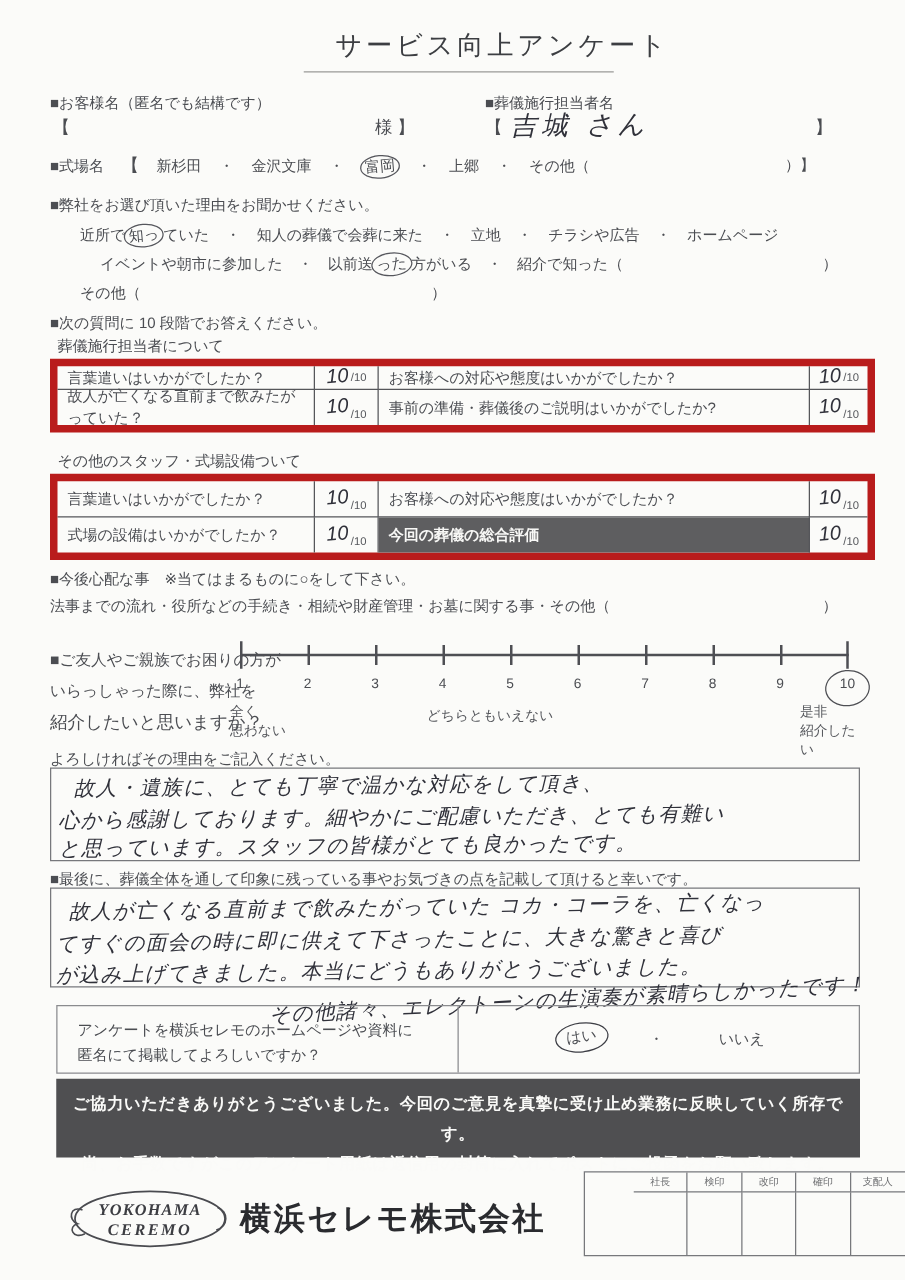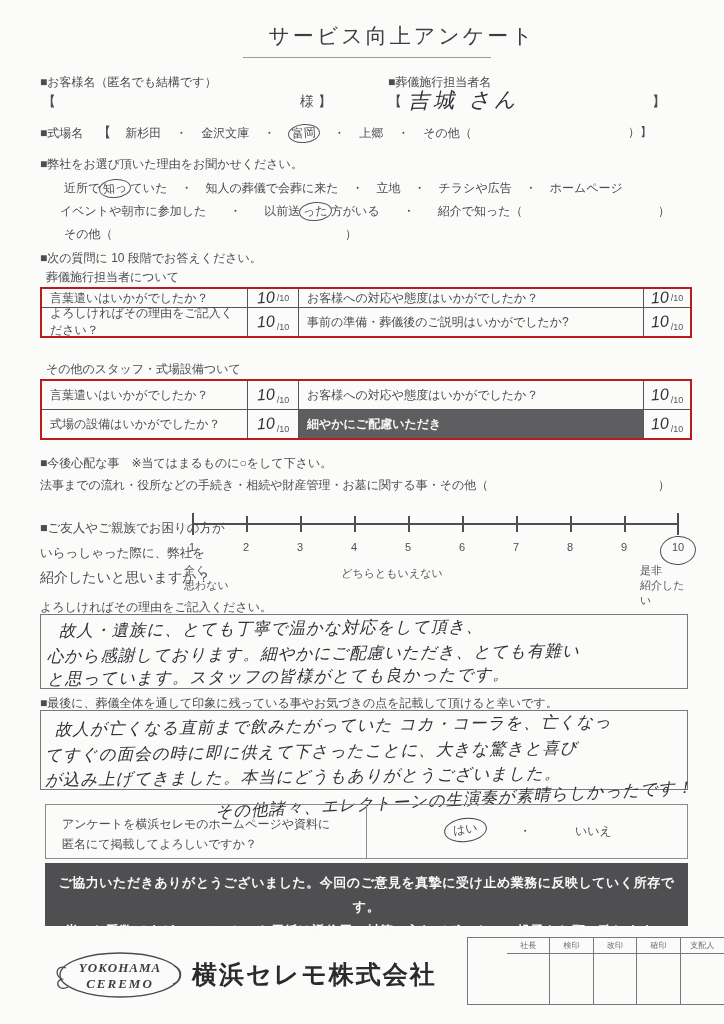--- a/index.html
+++ b/index.html
@@ -25,21 +25,21 @@
   .hw-name { font-size:21px; letter-spacing:4px; transform:rotate(-1deg); }
   .hw-line { font-size:16.5px; letter-spacing:1px; }
   .flexrow { display:flex; align-items:center; white-space:nowrap; }
   .hand-circle {
     display:inline-block; border:1.6px solid #55565c; border-radius:50%;
     padding:0 3px; margin:-2px -1px; transform:rotate(-5deg);
   }
   
   .score-table {
     display:grid; grid-template-columns:206px 51px 345px 46px;
-    border:2px solid #b91c1c; background:#fbfbf9;
+    border:6px solid #b91c1c; background:#fbfbf9;
   }
   .cell {
     border-right:1.4px solid #55565a; border-bottom:1.4px solid #55565a;
     font-size:12px; display:flex; align-items:center;
   }
   .cell.q { padding:0 8px; }
   .cell.last-col { border-right:none; }
   .cell.last-row { border-bottom:none; }
   .cell.score { justify-content:center; gap:2px; }
   .hw-score { font-size:16px; font-style:italic; color:#30313a; transform:rotate(-4deg); }
@@ -118,21 +118,21 @@
     </span>
     <span>・</span>
     <span>知人の葬儀で会葬に来た</span>
     <span>・</span>
     <span>立地</span>
     <span>・</span>
     <span>チラシや広告</span>
     <span>・</span>
     <span>ホームページ</span>
   </div>
-  <div class="abs flexrow lbl" style="top:203px; left:60px; gap:23px;">
+  <div class="abs flexrow lbl" style="top:203px; left:80px; gap:12px;">
     <span>イベントや朝市に参加した</span>
     <span>・</span>
     <span>
       <span>以前送</span><span class="hand-circle">った</span><span>方がいる</span>
     </span>
     <span>・</span>
     <span>紹介で知った（</span>
   </div>
   <div class="abs lbl" style="top:203px; left:658px;">）</div>
   <div class="abs lbl" style="top:226px; left:64px;">その他（</div>
@@ -145,21 +145,21 @@
     <div class="cell q">言葉遣いはいかがでしたか？</div>
     <div class="cell score">
         <span class="hw-score">10</span>
         <span class="denom">/10</span>
       </div>
     <div class="cell q">お客様への対応や態度はいかがでしたか？</div>
     <div class="cell score last-col">
         <span class="hw-score">10</span>
         <span class="denom">/10</span>
       </div>
-    <div class="cell q last-row" style="height:28px;">よろしければその理由をご記入ください？</div>
+    <div class="cell q last-row" style="height:28px;">故人が亡くなる直前まで飲みたがっていた？</div>
     <div class="cell score last-row">
         <span class="hw-score">10</span>
         <span class="denom">/10</span>
       </div>
     <div class="cell q last-row">事前の準備・葬儀後のご説明はいかがでしたか?</div>
     <div class="cell score last-row last-col">
         <span class="hw-score">10</span>
         <span class="denom">/10</span>
       </div>
   </div>
@@ -174,21 +174,21 @@
     <div class="cell q">お客様への対応や態度はいかがでしたか？</div>
     <div class="cell score last-col">
         <span class="hw-score">10</span>
         <span class="denom">/10</span>
       </div>
     <div class="cell q last-row" style="height:28px;">式場の設備はいかがでしたか？</div>
     <div class="cell score last-row">
         <span class="hw-score">10</span>
         <span class="denom">/10</span>
       </div>
-    <div class="cell q last-row hl">細やかにご配慮いただき</div>
+    <div class="cell q last-row hl">今回の葬儀の総合評価</div>
     <div class="cell score last-row last-col">
         <span class="hw-score">10</span>
         <span class="denom">/10</span>
       </div>
   </div>
 
   <div class="abs lbl" style="top:455px; left:40px;">■今後心配な事　※当てはまるものに○をして下さい。</div>
   <div class="abs lbl" style="top:477px; left:40px;">法事までの流れ・役所などの手続き・相続や財産管理・お墓に関する事・その他（</div>
   <div class="abs lbl" style="top:477px; left:658px;">）</div>
 

